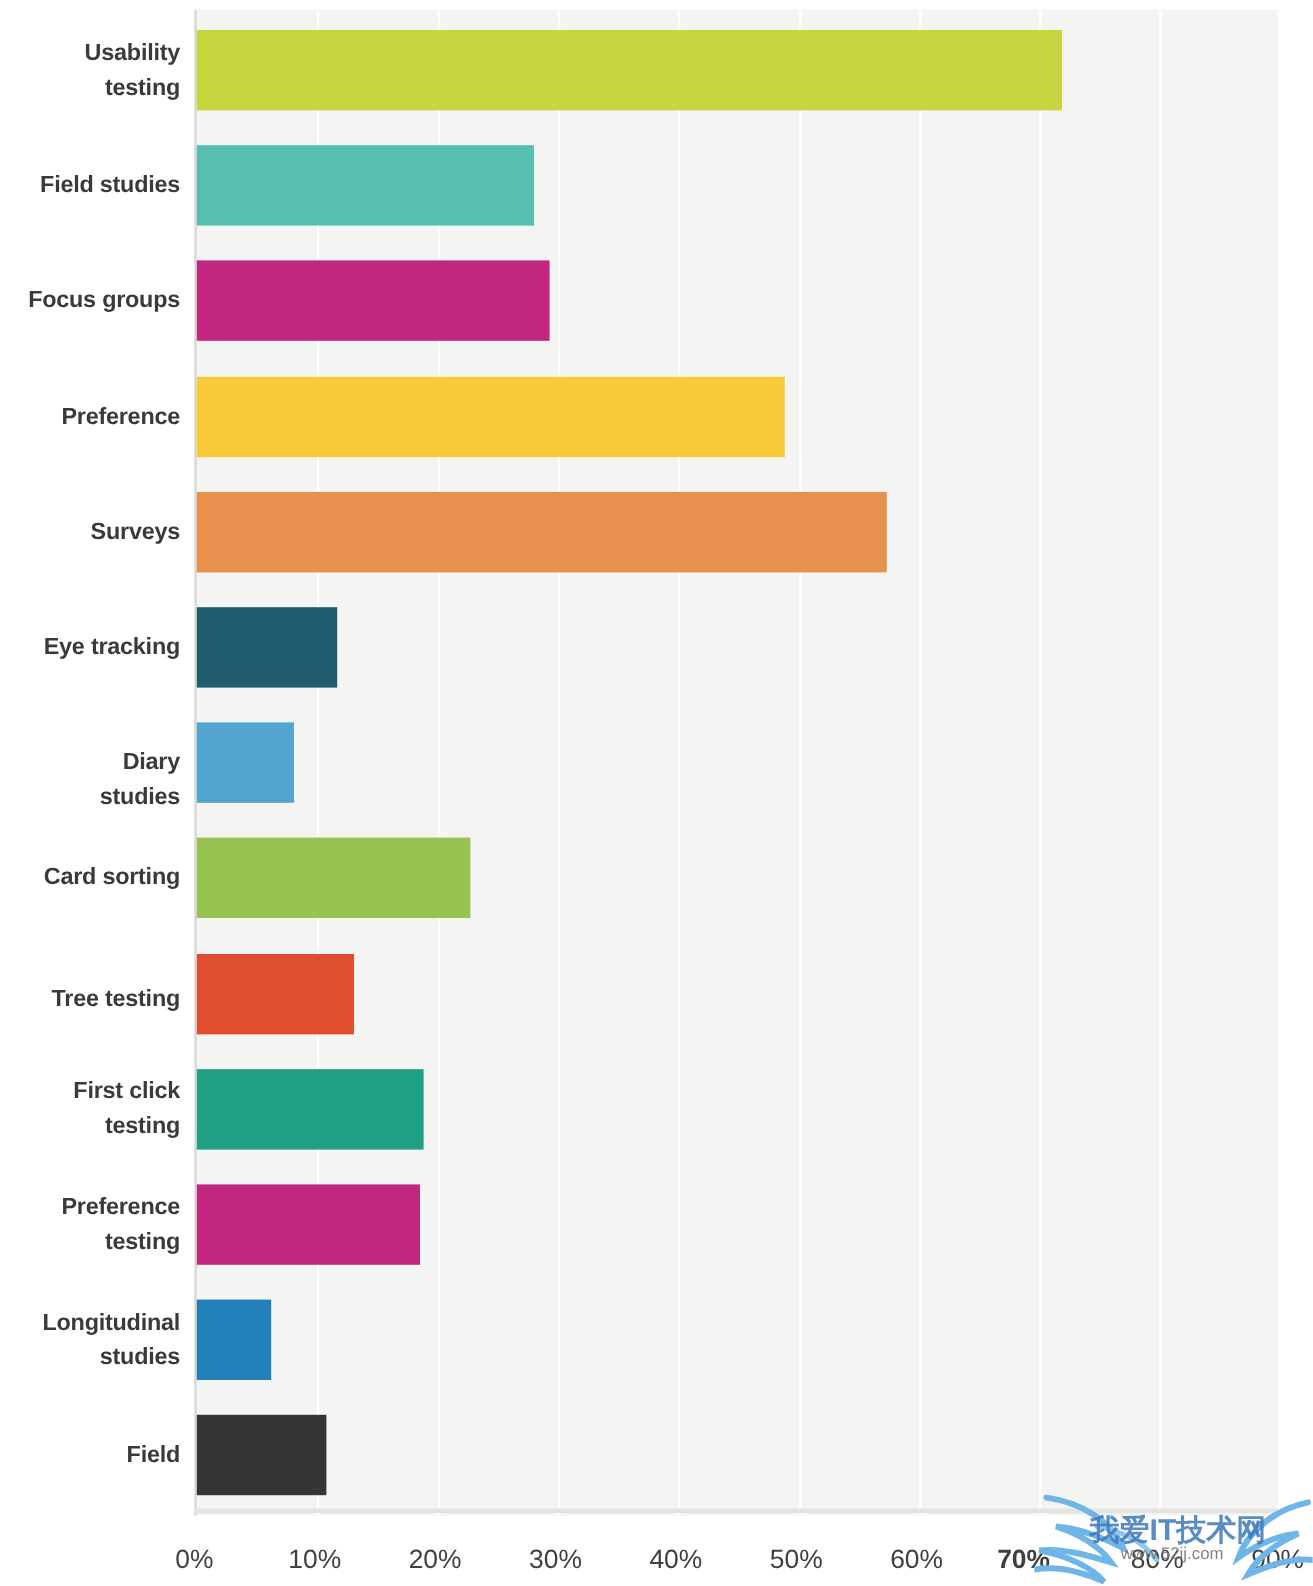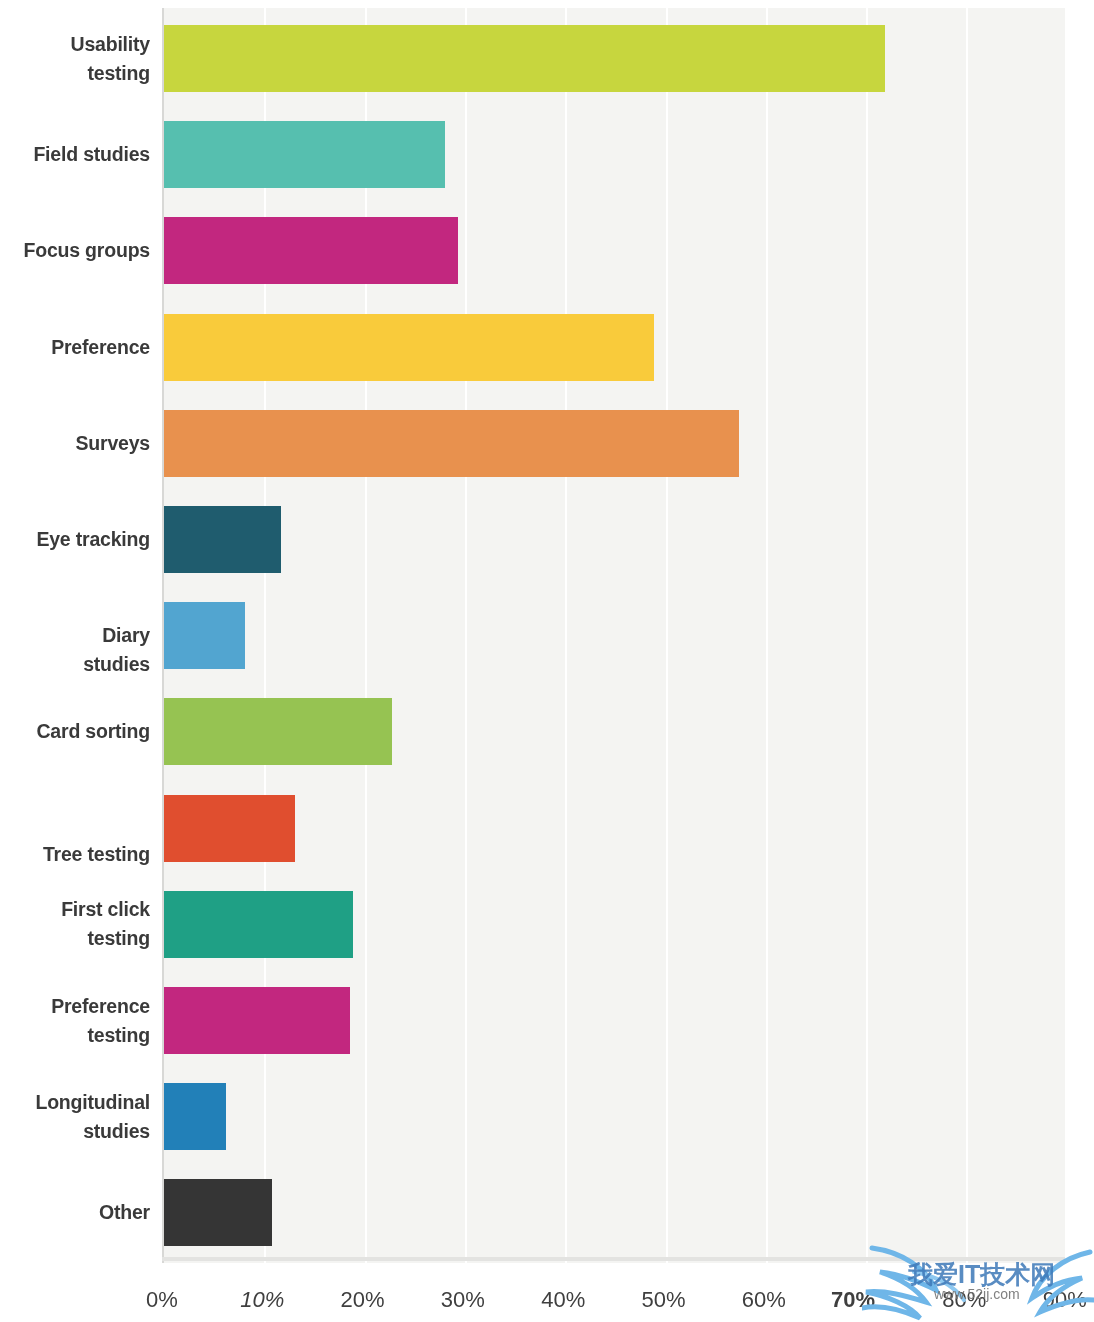--- a/index.html
+++ b/index.html
@@ -181,33 +181,33 @@
   <div id="cat-labels">
       <div class="cat-label-wrap" style="top: 29.5px;">Usability
 testing</div>
       <div class="cat-label-wrap" style="top: 140.2px;">Field studies</div>
       <div class="cat-label-wrap" style="top: 236.4px;">Focus groups</div>
       <div class="cat-label-wrap" style="top: 332.6px;">Preference</div>
       <div class="cat-label-wrap" style="top: 428.8px;">Surveys</div>
       <div class="cat-label-wrap" style="top: 525px;">Eye tracking</div>
       <div class="cat-label-wrap" style="top: 621.2px; padding-left: 44px;">Diary studies</div>
       <div class="cat-label-wrap" style="top: 717.4px;">Card sorting</div>
-      <div class="cat-label-wrap" style="top: 840px; padding-left: 17px;">Tree testing</div>
+      <div class="cat-label-wrap" style="top: 818px; padding-left: 17px;">Tree testing</div>
       <div class="cat-label-wrap" style="top: 895.3px;">First click
 testing</div>
       <div class="cat-label-wrap" style="top: 991.5px;">Preference
 testing</div>
       <div class="cat-label-wrap" style="top: 1087.7px;">Longitudinal
 studies</div>
-      <div class="cat-label-wrap" style="top: 1198.4px;">Other</div>
+      <div class="cat-label-wrap" style="top: 1198.4px;">Field</div>
     </div>
 
   <div id="tick-labels">
       <div class="tick-label" style="left: 162px;">0%</div>
-      <div class="tick-label" style="left: 262.3px; font-style: italic;">10%</div>
+      <div class="tick-label" style="left: 262.3px;">10%</div>
       <div class="tick-label" style="left: 362.6px;">20%</div>
       <div class="tick-label" style="left: 462.9px;">30%</div>
       <div class="tick-label" style="left: 563.2px;">40%</div>
       <div class="tick-label" style="left: 663.5px;">50%</div>
       <div class="tick-label" style="left: 763.8px;">60%</div>
       <div class="tick-label" style="left: 853px; font-weight: bold;">70%</div>
       <div class="tick-label" style="left: 964.4px;">80%</div>
       <div class="tick-label" style="left: 1064.7px;">90%</div>
     </div>
 

